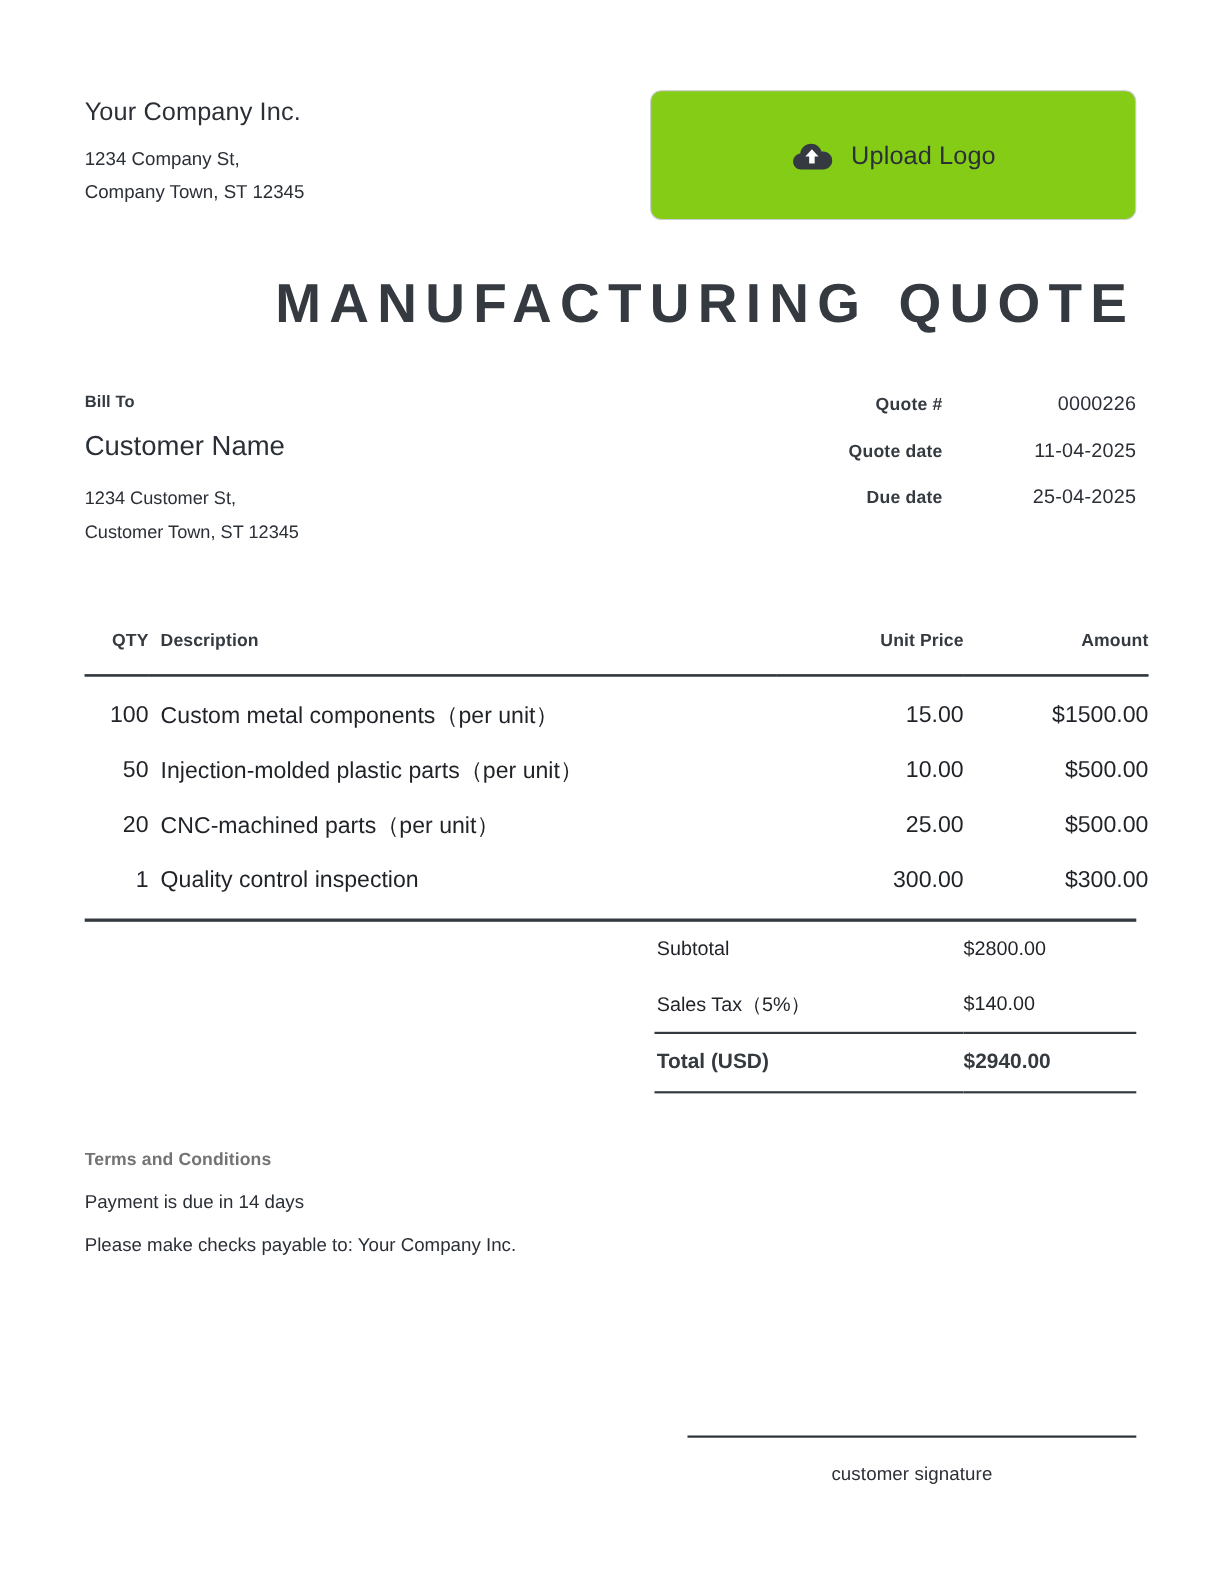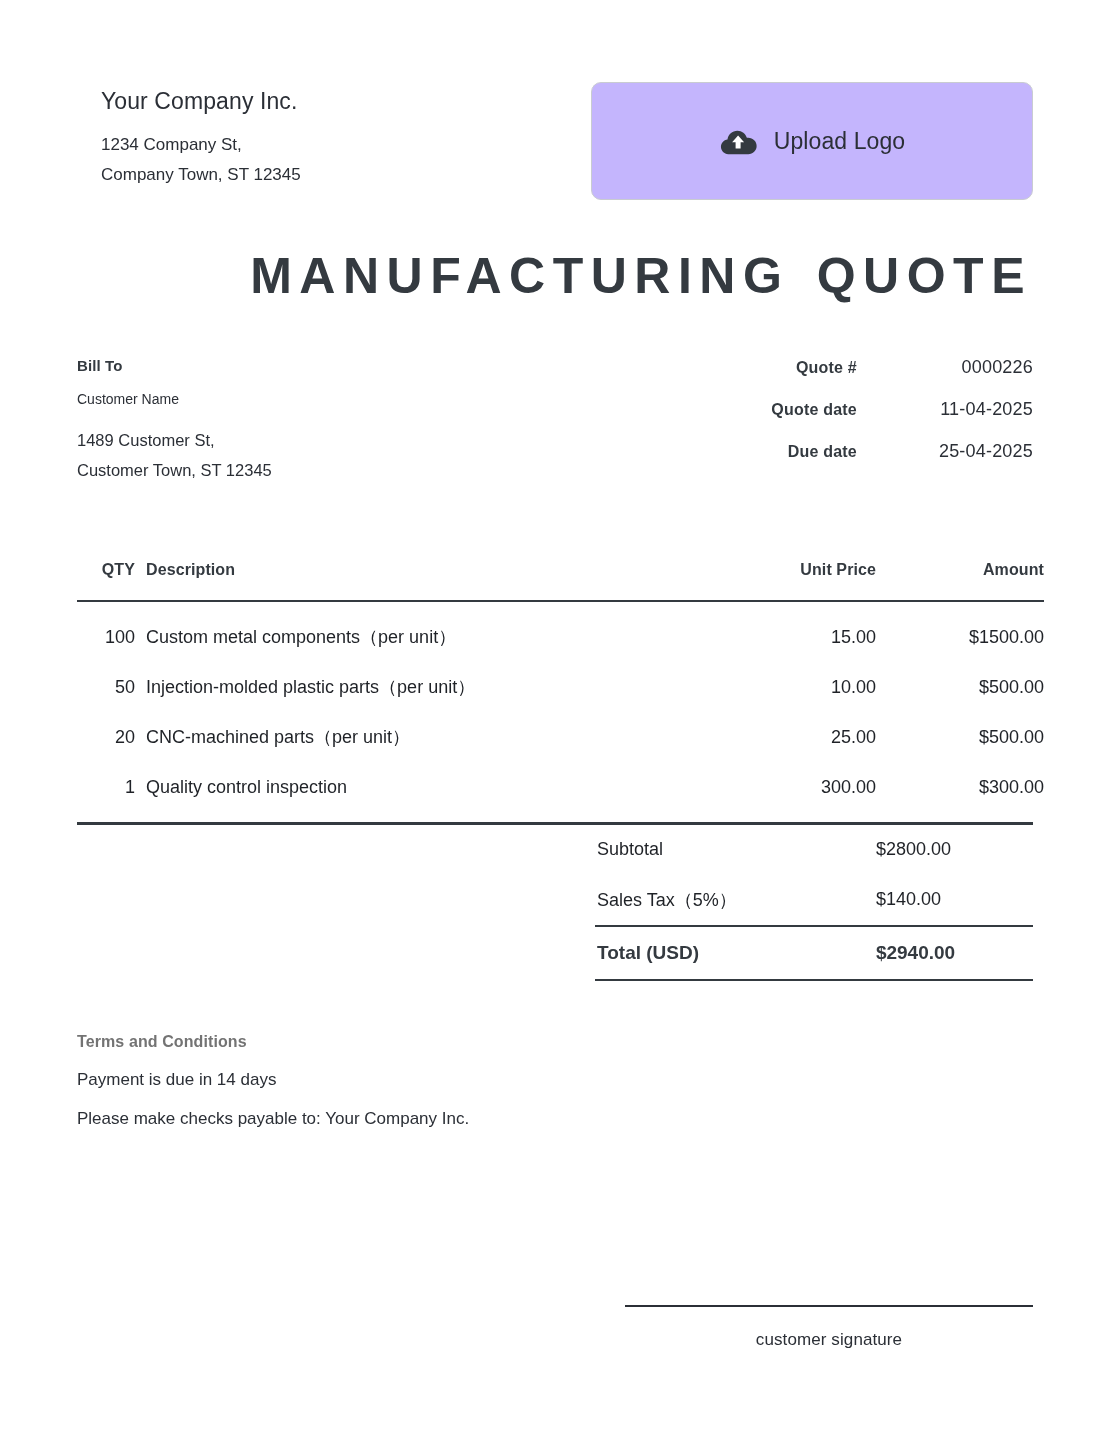--- a/index.html
+++ b/index.html
@@ -24,21 +24,20 @@
     box-sizing: border-box;
     padding: 0 77px;
   }
 
   
   .header {
     display: flex;
     justify-content: space-between;
     align-items: flex-start;
     padding-top: 82px;
-    margin-left: 24px;
   }
   .company-block {
     padding-top: 6px;
   }
   .company-name {
     font-size: 23px;
     font-weight: 400;
     color: #2b2f36;
     letter-spacing: 0.1px;
     line-height: 1.2;
@@ -53,21 +52,21 @@
 
   .upload-logo {
     width: 442px;
     height: 118px;
     border: 1.4px solid #c9ccd1;
     border-radius: 10px;
     display: flex;
     align-items: center;
     justify-content: center;
     gap: 17px;
-    background: #c4b5fd;
+    background: #84cc16;
     box-sizing: border-box;
     cursor: pointer;
   }
   .cloud-icon {
     width: 38px;
     height: 30px;
     display: block;
   }
   .upload-label {
     font-size: 23px;
@@ -97,21 +96,21 @@
     margin-top: 46px;
   }
   .billto-label {
     font-size: 15px;
     font-weight: 700;
     color: #343a40;
     letter-spacing: 0.1px;
     margin-bottom: 17px;
   }
   .customer-name {
-    font-size: 14px;
+    font-size: 25px;
     font-weight: 400;
     color: #2b2f36;
     line-height: 1.2;
     margin-bottom: 17px;
   }
   .customer-addr-line {
     font-size: 16.5px;
     font-weight: 400;
     color: #2b2f36;
     line-height: 1.86;
@@ -157,21 +156,21 @@
   }
   .items thead tr {
     border-bottom: 2.6px solid #343a40;
   }
   .th-qty   { width: 58px;  text-align: right; }
   .th-desc  { width: 560px; text-align: left; padding-left: 11px !important; }
   .th-price { width: 170px; text-align: right; }
   .th-amt   { width: 168px; text-align: right; }
 
   .items td {
-    font-size: 18px;
+    font-size: 21px;
     font-weight: 400;
     color: #1f2227;
     padding: 0;
     height: 50px;
     vertical-align: middle;
   }
   .items tbody tr:first-child td { padding-top: 10px; }
   .td-qty   { text-align: right; }
   .td-desc  { text-align: left; padding-left: 11px !important; }
   .td-price { text-align: right; }
@@ -278,21 +277,21 @@
 
   </div>
 
   <div class="doc-title">MANUFACTURING QUOTE</div>
 
   <div class="mid-section">
 
     <div>
       <div class="billto-label">Bill To</div>
       <div class="customer-name">Customer Name</div>
-      <div class="customer-addr-line">1489 Customer St,</div>
+      <div class="customer-addr-line">1234 Customer St,</div>
       <div class="customer-addr-line">Customer Town, ST 12345</div>
     </div>
 
     <table class="meta-table">
       <tbody>
         <tr>
           <td class="meta-key">Quote #</td>
           <td class="meta-val">0000226</td>
         </tr>
         <tr>

